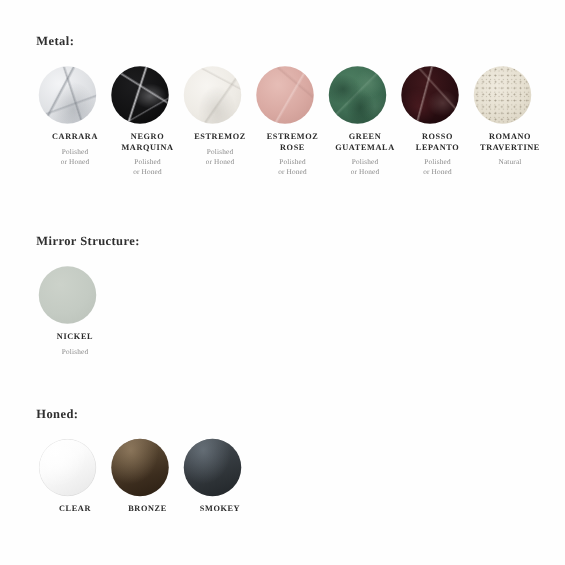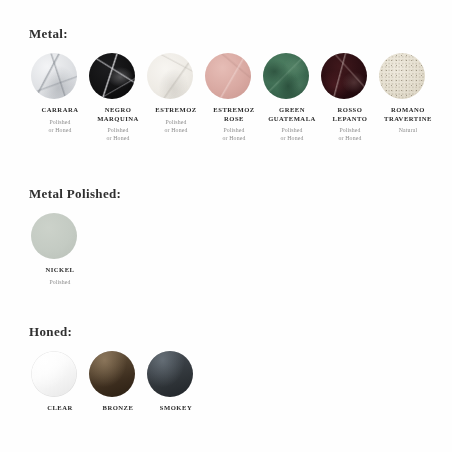--- a/index.html
+++ b/index.html
@@ -18,21 +18,21 @@
   .page {
     position: absolute;
     inset: 0;
     background: #fefefe;
   }
 
   
   .section { position: absolute; left: 0; right: 0; }
   .section-title {
     font-family: "Liberation Serif", "DejaVu Serif", serif;
-    font-size: 13px;
+    font-size: 10px;
     font-weight: 700;
     letter-spacing: 0.35px;
     color: #2f2f2f;
     margin: 0 0 0 29px;
     line-height: 10px;
   }
 
   
   .swatch-row {
     position: relative;
@@ -298,21 +298,21 @@
           <div class="name">ROMANO
 TRAVERTINE</div>
           <div class="finish">Natural</div>
         </div>
       </div>
 
     </div>
   </div>
 
   <div class="section" id="section-structure">
-    <div class="section-title">Metal Polished:</div>
+    <div class="section-title">Mirror Structure:</div>
     <div class="swatch-row">
       <div class="swatch-cell">
         <div class="swatch sw-nickel"></div>
         <div class="labels">
           <div class="name">NICKEL</div>
           <div class="finish">Polished</div>
         </div>
       </div>
     </div>
   </div>

